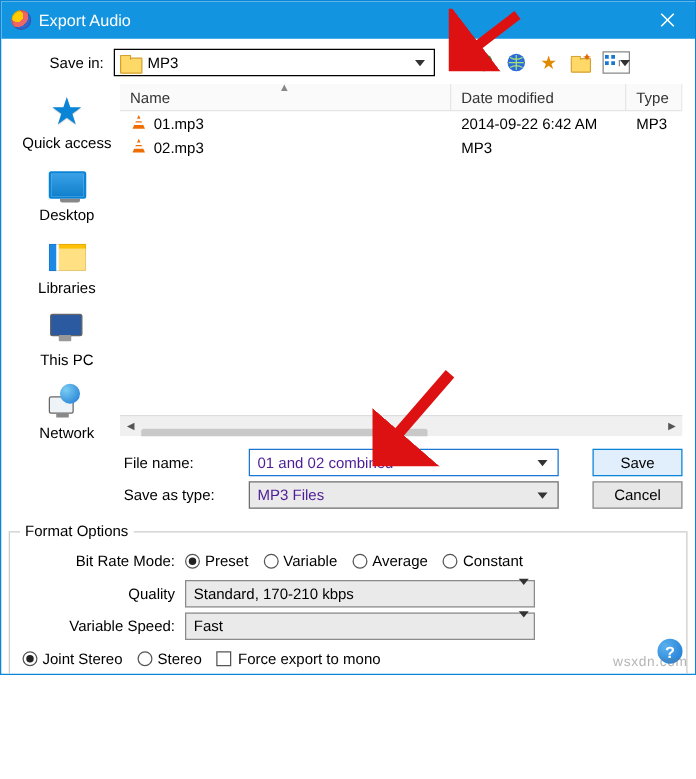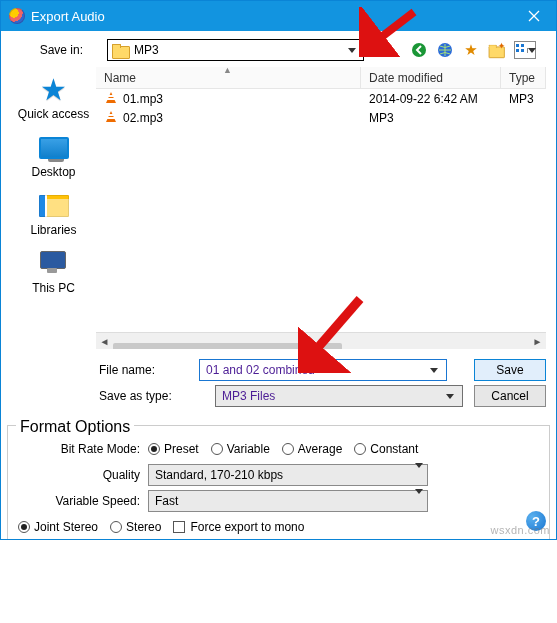--- a/index.html
+++ b/index.html
@@ -43,21 +43,20 @@
   .titlebar .close svg { stroke: #fff; }
 
   .client {
     padding: 8px 10px 6px 10px;
   }
 
   .row {
     display: flex;
     align-items: center;
     margin-bottom: 6px;
-    gap: 16px;
   }
   .lbl-col {
     width: 80px;
     text-align: right;
     padding-right: 8px;
   }
   .savein-select {
     flex: 0 0 257px;
     height: 22px;
     border: 1px solid #000;
@@ -216,33 +215,33 @@
     height:22px;
     border:1px solid #1976d2;
     background:#fff;
     display:flex;align-items:center;
     padding:0 4px 0 6px;
     cursor:text;
     color:#4c1d95;
   }
   .combo .ctxt{flex:1;}
   .combo .dd{width:16px;height:100%;display:flex;align-items:center;justify-content:center;cursor:pointer;}
-  .combo.gray{ border-color:#707070; background:#eaeaea; cursor:pointer;margin-left:16px;}
+  .combo.gray{ border-color:#707070; background:#eaeaea; cursor:pointer;}
   .fname-col{flex:0 0 248px;}
   .btn-col{flex:0 0 78px; display:flex; justify-content:flex-start;}
 
   
   .fopts{
     margin:6px 6px 0 6px;
     border:1px solid #ccc;
     padding:8px 10px 6px 10px;
     position:relative;
   }
   .fopts .legend{
-    position:absolute; top:-8px; left:8px; background:#fff; padding:0 4px; font-size:16px;
+    position:absolute; top:-8px; left:8px; background:#fff; padding:0 4px; font-size:12px;
   }
   .frow{display:flex;align-items:center;margin:4px 0;height:22px;}
   .frow .flab{width:130px;text-align:right;padding-right:8px;}
   .radio{display:inline-flex;align-items:center;margin-right:12px;cursor:pointer;}
   .radio .r{
     width:12px;height:12px;border:1px solid #555;border-radius:50%;margin-right:4px;display:inline-flex;align-items:center;justify-content:center;background:#fff;
   }
   .radio .r.checked::after{content:"";width:6px;height:6px;border-radius:50%;background:#222;}
   .check{display:inline-flex;align-items:center;cursor:pointer;}
   .check .c{width:12px;height:12px;border:1px solid #555;margin-right:5px;background:#fff;}
@@ -334,20 +333,29 @@
           <div class="icn">
               <span class="lib-icn"></span>
             </div>
           <span>Libraries</span>
         </div>
         <div class="side-item">
           <div class="icn">
               <span class="pc-icn"></span>
             </div>
           <span>This PC</span>
+        </div>
+        <div class="side-item">
+          <div class="icn">
+              <span class="net-icn">
+                <span class="mon"></span>
+                <span class="globe"></span>
+              </span>
+            </div>
+          <span>Network</span>
         </div>
       </div>
 
       <div class="file-list-wrap">
         <div class="list-head">
           <div class="col name">Name</div>
           <span class="sort-ind"></span>
           <div class="col date">Date modified</div>
           <div class="col type">Type</div>
         </div>

